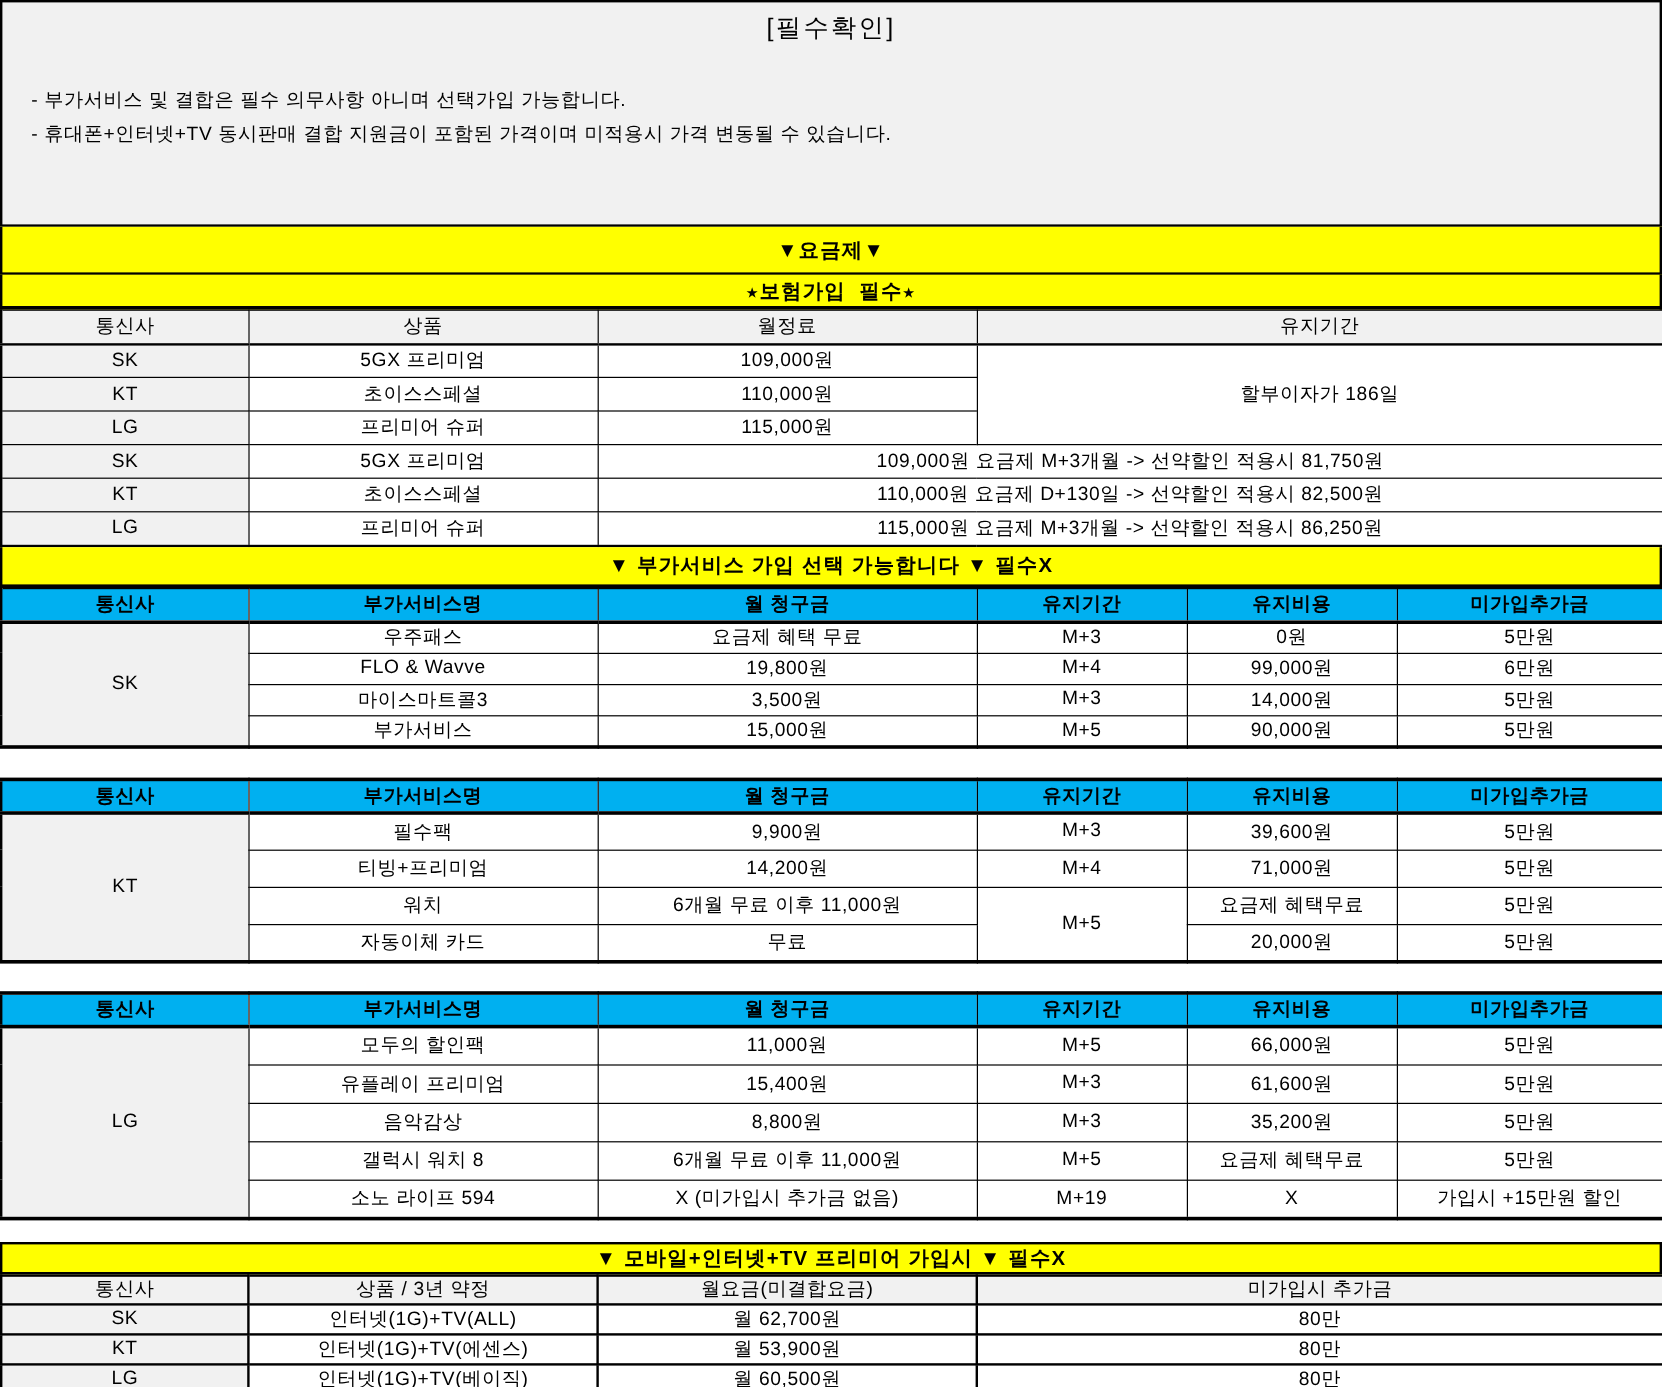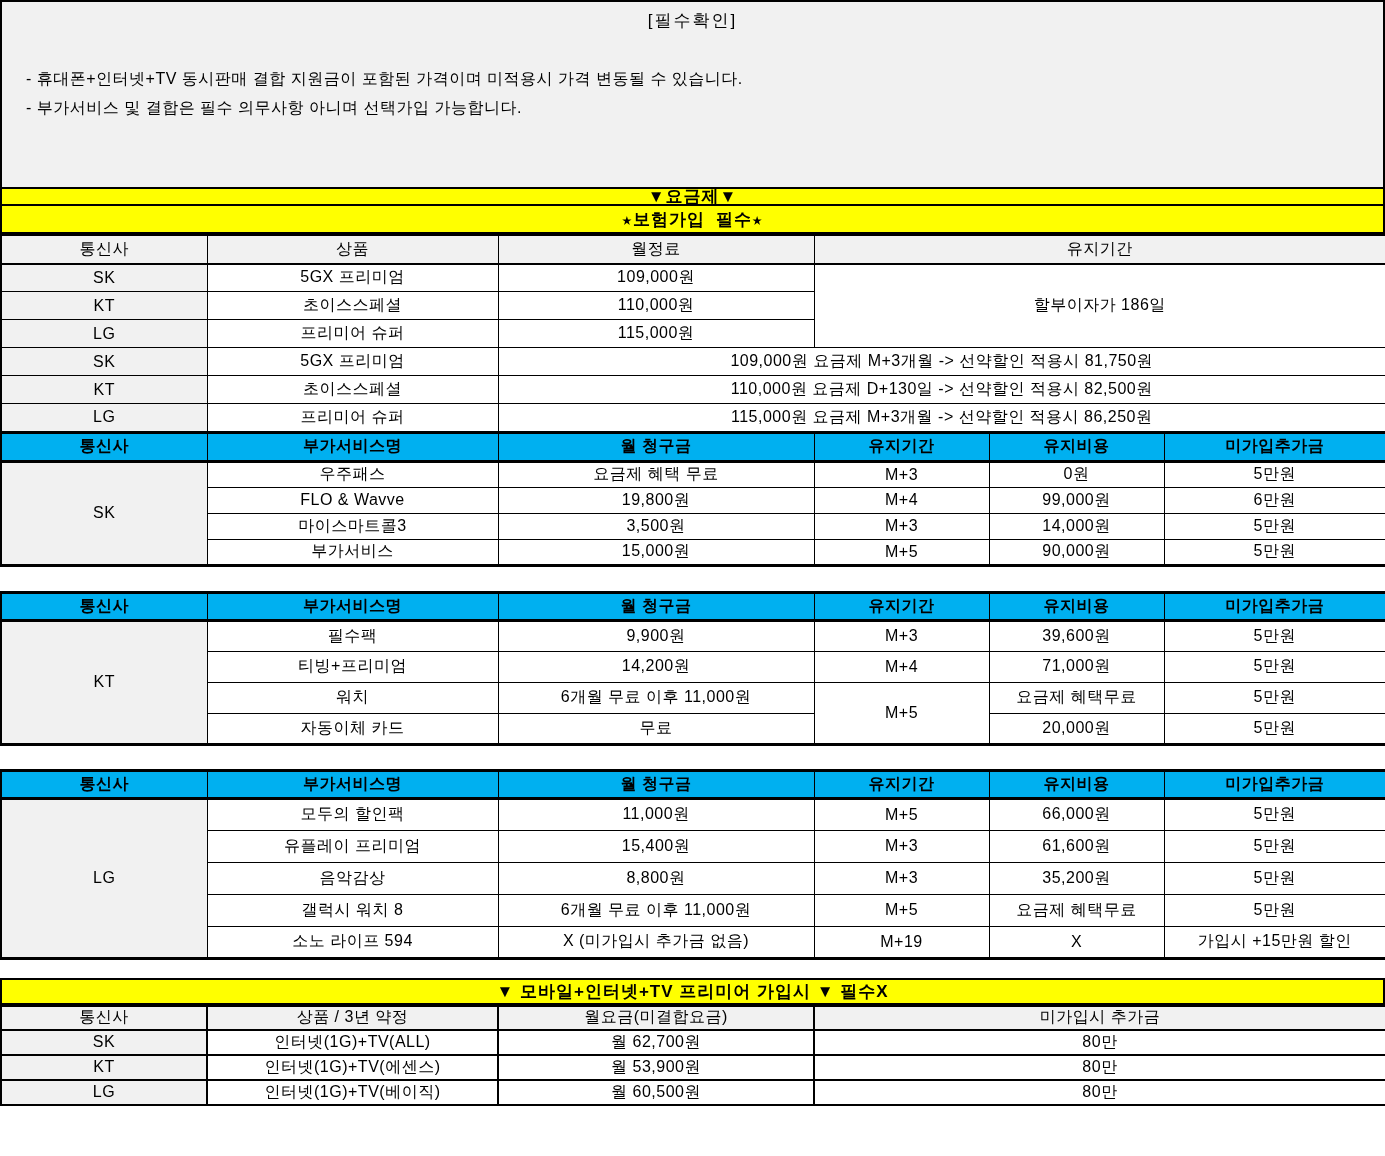--- a/index.html
+++ b/index.html
@@ -1,29 +1,29 @@
 <!DOCTYPE html>
 <html><head>
 <meta charset="utf-8">
 <style>
   * { margin:0; padding:0; box-sizing:border-box; }
   body { background:#fff; font-family:"Liberation Sans","DejaVu Sans",sans-serif; color:#000; }
   .sheet { width:1385px; height:1156px; background:#fff; overflow:hidden; }
 
   
   .topbox { height:189px; background:#f1f1f1; border:2px solid #000; padding-top:7px; }
-  .notice-title { text-align:center; font-size:17px; letter-spacing:2px; }
+  .notice-title { text-align:center; font-size:21px; letter-spacing:2px; }
   .notice-lines { margin-top:32px; padding-left:24px; }
   .notice-line { font-size:16px; line-height:29px; letter-spacing:0.5px; }
 
   
   .banner { background:#ffff00; border-left:2px solid #000; border-right:2px solid #000;
             border-bottom:2px solid #000; text-align:center; font-weight:bold; font-size:17px;
             display:flex; align-items:center; justify-content:center; letter-spacing:1px; }
-  .banner1 { height:17px; }
+  .banner1 { height:40px; }
   .banner2 { height:29px; border-bottom-width:3px;font-family:Liberation Mono, monospace; }
   .banner3 { height:34px; border-bottom-width:3px; }
   .banner4 { height:27px; border-top:2px solid #000; }
 
   
   table { border-collapse:collapse; table-layout:fixed; width:1385px; }
   td, th { border:1px solid #000; text-align:center; vertical-align:middle;
            font-size:16px; font-weight:normal; letter-spacing:0.5px; overflow:hidden; padding:0 2px; }
   .g { background:#f1f1f1; }
   .b { font-weight:normal; }
@@ -49,22 +49,22 @@
   .tblE thead th { background:#f1f1f1; border-bottom:2px solid #000; }
 </style>
 </head>
 <body>
 
 <div class="sheet">
 
   <div class="topbox">
     <div class="notice-title">[필수확인]</div>
     <div class="notice-lines">
+      <div class="notice-line">- 부가서비스 및 결합은 필수 의무사항 아니며 선택가입 가능합니다.</div>
       <div class="notice-line">- 휴대폰+인터넷+TV 동시판매 결합 지원금이 포함된 가격이며 미적용시 가격 변동될 수 있습니다.</div>
-      <div class="notice-line">- 부가서비스 및 결합은 필수 의무사항 아니며 선택가입 가능합니다.</div>
     </div>
   </div>
 
   <div class="banner banner1">▼요금제▼</div>
   <div class="banner banner2">★보험가입 필수★</div>
 
   <table class="tblA">
     <colgroup>
         <col style="width:206px">
         <col style="width:291px">
@@ -107,20 +107,21 @@
         <td colspan="2">110,000원 요금제 D+130일 -&gt; 선약할인 적용시 82,500원</td>
       </tr>
       <tr>
         <td class="g">LG</td>
         <td><span>프리미어 </span><span class="b">슈퍼</span></td>
         <td colspan="2">115,000원 요금제 M+3개월 -&gt; 선약할인 적용시 86,250원</td>
       </tr>
     </tbody>
   </table>
 
+  <div class="banner banner3">▼ 부가서비스 가입 선택 가능합니다 ▼ 필수X</div>
 
   <table class="tblAddon tblB">
     <colgroup>
         <col style="width:206px">
         <col style="width:291px">
         <col style="width:316px">
         <col style="width:175px">
         <col style="width:175px">
         <col style="width:222px">
       </colgroup>

